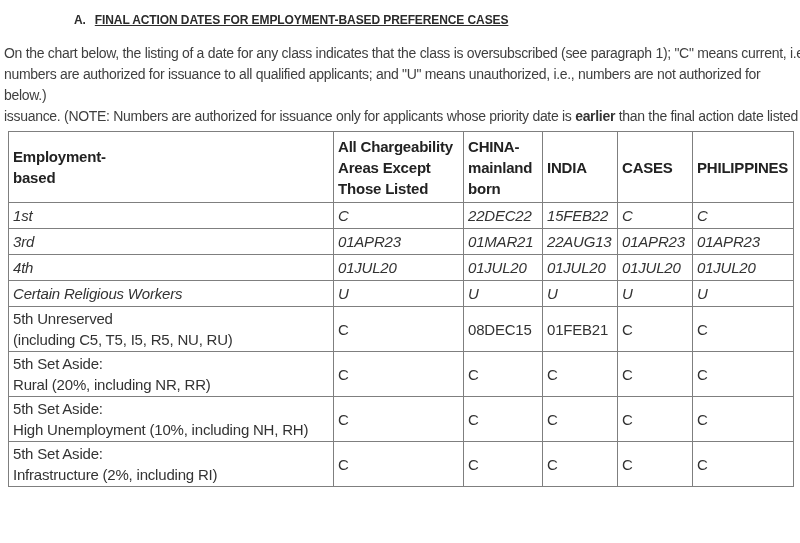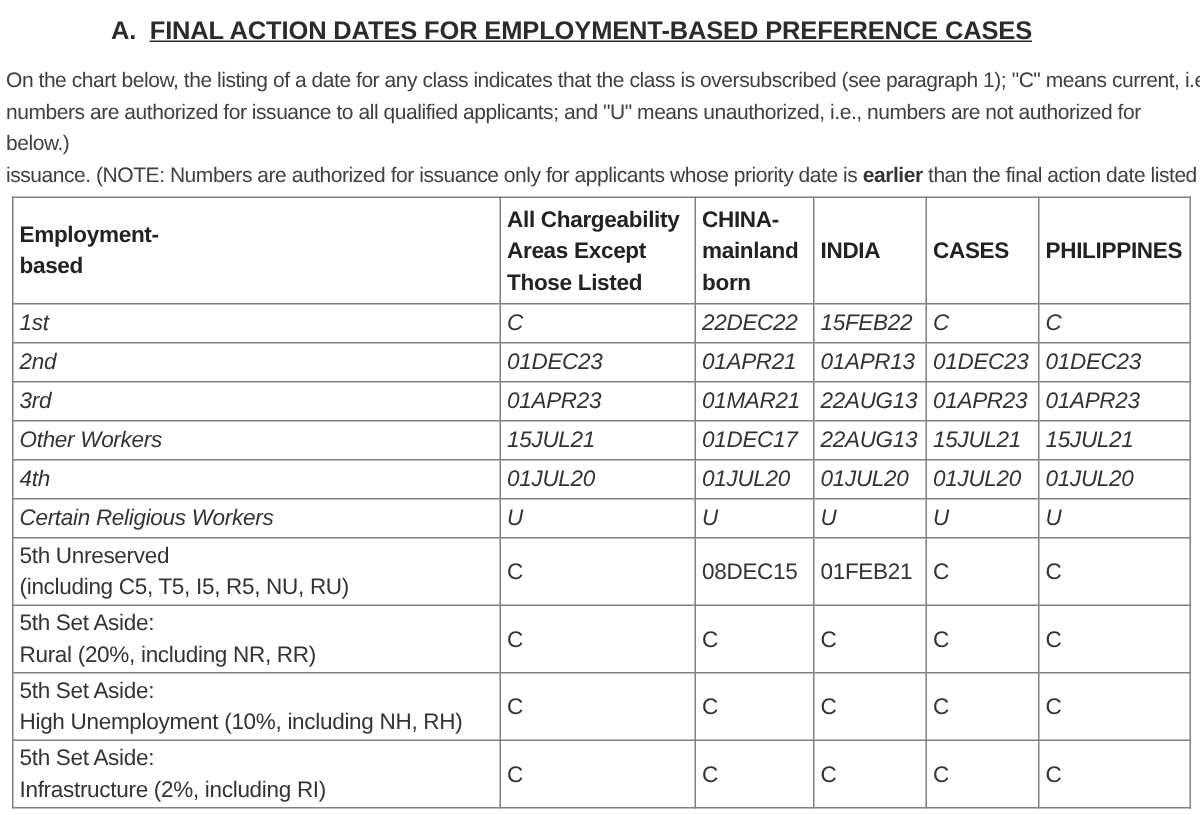--- a/index.html
+++ b/index.html
@@ -7,21 +7,21 @@
     margin: 0; padding: 0;
     width: 800px; height: 543px;
     background: #ffffff;
     overflow: hidden;
     font-family: "Liberation Sans", "DejaVu Sans", sans-serif;
   }
   .doc { width: 800px; height: 543px; }
 
   .title {
     margin: 11px 0 0 74px;
-    font-size: 17px;
+    font-size: 12px;
     line-height: 19px;
     font-weight: bold;
     color: #2b2b2b;
     letter-spacing: -0.1px;
     white-space: nowrap;
   }
   .title-prefix { margin-right: 9px; }
   .title-text { text-decoration: underline; }
 
   .intro {
@@ -103,42 +103,26 @@
     <tbody>
         <tr class="single">
           <td>1st</td>
           <td>C</td>
           <td>22DEC22</td>
           <td>15FEB22</td>
           <td>C</td>
           <td>C</td>
         </tr>
         <tr class="single">
-          <td>2nd</td>
-          <td>01DEC23</td>
-          <td>01APR21</td>
-          <td>01APR13</td>
-          <td>01DEC23</td>
-          <td>01DEC23</td>
-        </tr>
-        <tr class="single">
           <td>3rd</td>
           <td>01APR23</td>
           <td>01MAR21</td>
           <td>22AUG13</td>
           <td>01APR23</td>
           <td>01APR23</td>
-        </tr>
-        <tr class="single">
-          <td>Other Workers</td>
-          <td>15JUL21</td>
-          <td>01DEC17</td>
-          <td>22AUG13</td>
-          <td>15JUL21</td>
-          <td>15JUL21</td>
         </tr>
         <tr class="single">
           <td>4th</td>
           <td>01JUL20</td>
           <td>01JUL20</td>
           <td>01JUL20</td>
           <td>01JUL20</td>
           <td>01JUL20</td>
         </tr>
         <tr class="single">

